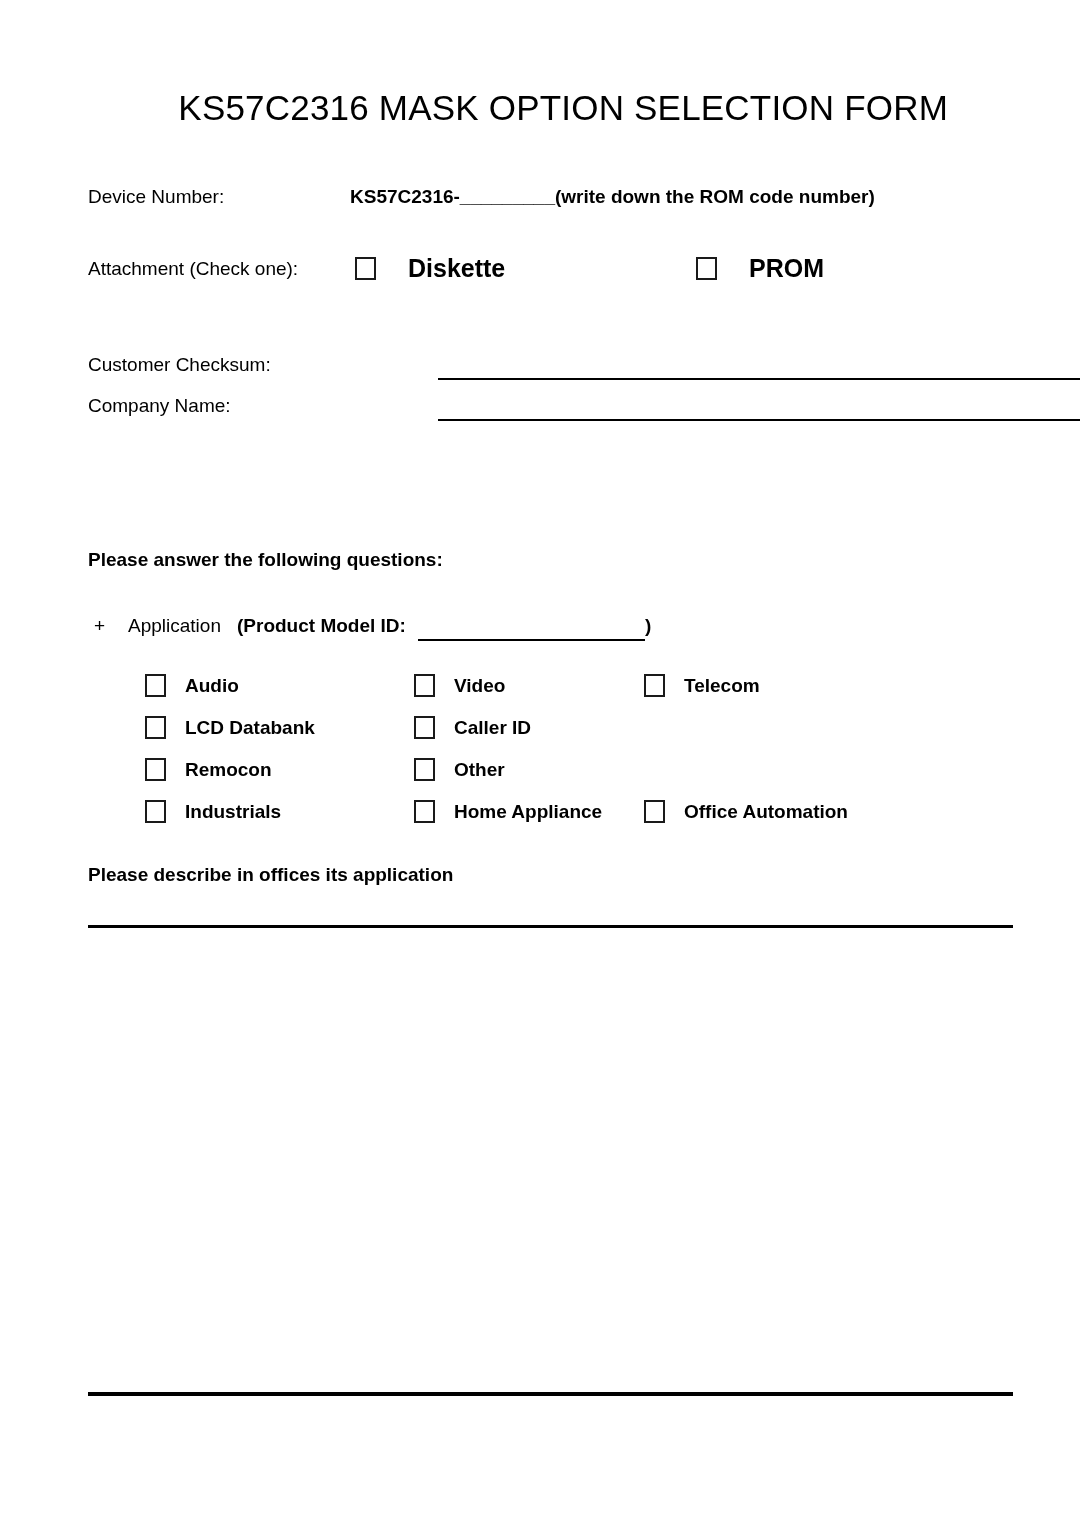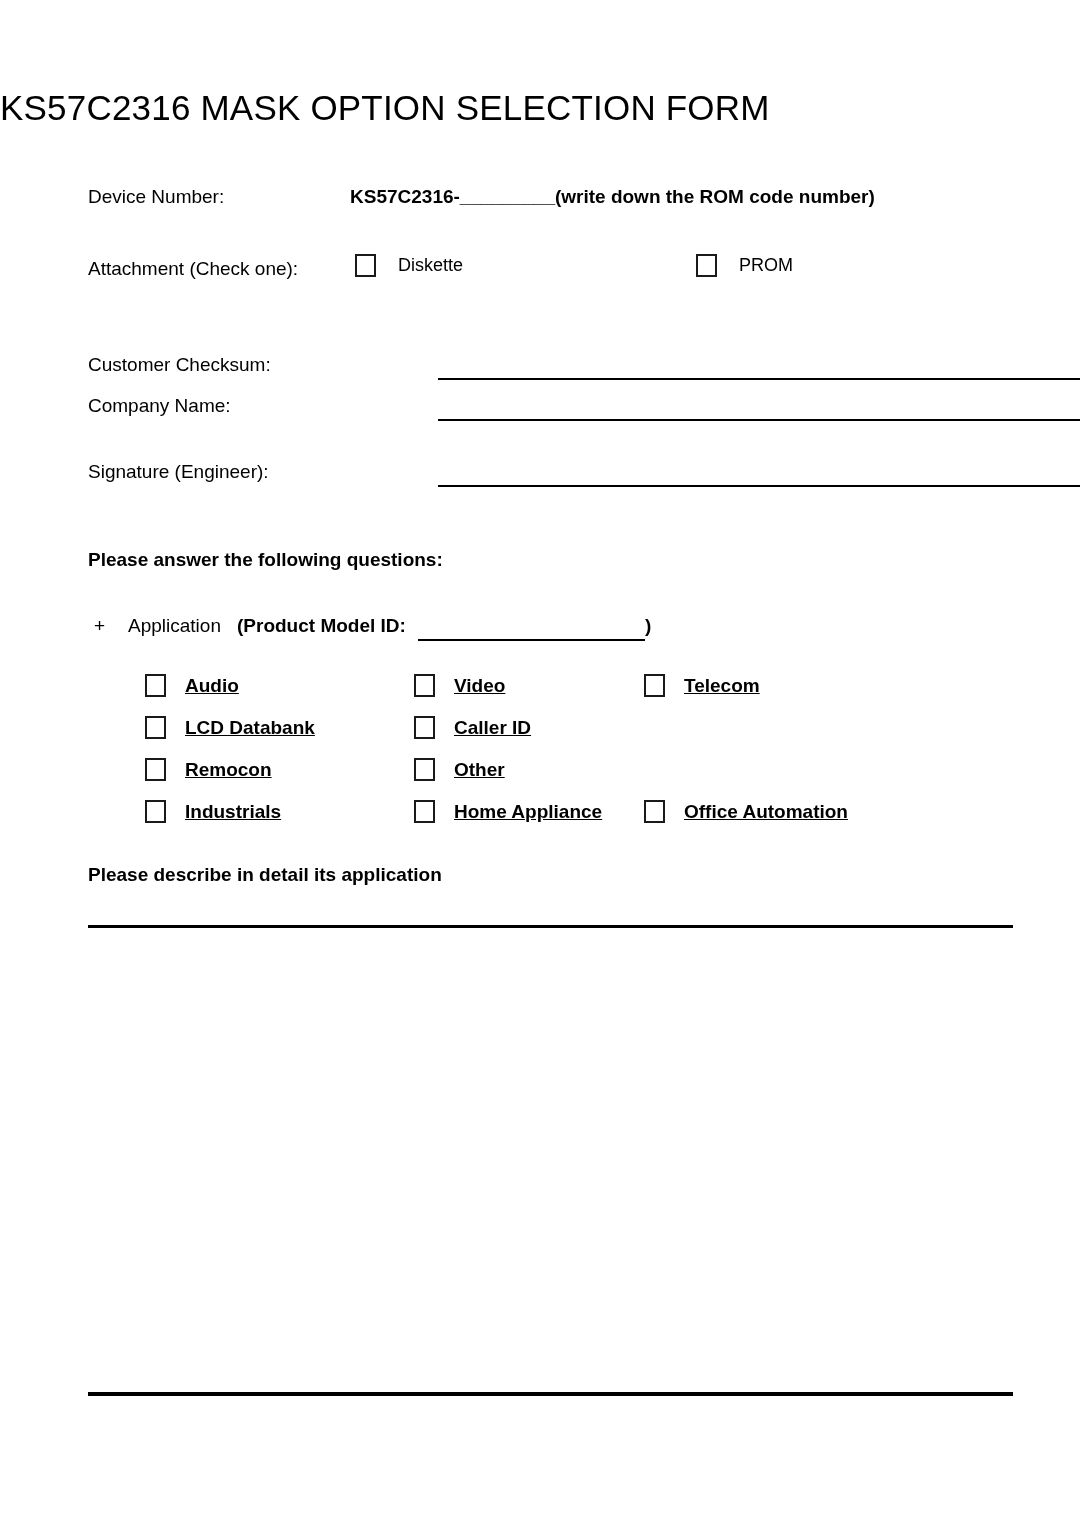--- a/index.html
+++ b/index.html
@@ -20,21 +20,21 @@
     position: absolute;
     inset: 0;
   }
 
   
   .form-title {
     position: absolute;
     left: 0;
     top: 88px;
     width: 948px;
-    text-align: left;
+    text-align: right;
     font-size: 35px;
     font-weight: 400;
     letter-spacing: 0.2px;
     white-space: nowrap;
   }
 
   
   .field-row {
     position: absolute;
     left: 88px;
@@ -69,24 +69,24 @@
   }
   .checkbox {
     width: 21px;
     height: 23px;
     border: 2px solid #1a1a1a;
     background: #ffffff;
     box-sizing: border-box;
     flex: 0 0 auto;
   }
   .cb-label {
-    font-size: 18px;
-    font-weight: 400;
-    white-space: nowrap;
-    margin-left: 22px;
+    font-size: 25px;
+    font-weight: 700;
+    white-space: nowrap;
+    margin-left: 32px;
   }
 
   
   .fill-line {
     position: absolute;
     left: 350px;
     width: 646px;
     height: 0;
     border-top: 2px solid #000000;
     top: 24px;
@@ -157,21 +157,20 @@
   }
   .cb-grid-row {
     display: flex;
     height: 42px;
     align-items: flex-start;
   }
   .cb-cell {
     display: flex;
     align-items: center;
     flex: 0 0 auto;
-    text-decoration: underline;
   }
   .cb-cell.col1 { width: 269px; }
   .cb-cell.col2 { width: 230px; }
   .cb-cell.col3 { width: 300px; }
   .cb-cell .cb-text {
     font-size: 19px;
     font-weight: 700;
     white-space: nowrap;
     margin-left: 19px;
   }
@@ -237,24 +236,20 @@
   <div class="field-row" style="top:330px;margin-top:24px;">
     <span class="field-label">Customer Checksum:</span>
     <span class="fill-line"></span>
   </div>
 
   <div class="field-row" style="top:395px;">
     <span class="field-label">Company Name:</span>
     <span class="fill-line"></span>
   </div>
 
-  <div class="field-row" style="top:461px;">
-    <span class="field-label">Signature (Engineer):</span>
-    <span class="fill-line"></span>
-  </div>
 
   <div class="section-heading" style="top:549px;">Please answer the following questions:</div>
 
   <div class="app-line">
     <span class="app-plus">+</span>
     <span class="app-word">Application</span>
     <span class="app-model">(Product Model ID:</span>
     <span class="app-blank"></span>
     <span class="app-paren">)</span>
   </div>
@@ -312,19 +307,19 @@
         <span class="cb-text">Home Appliance</span>
       </div>
       <div class="cb-cell col3">
         <span class="checkbox"></span>
         <span class="cb-text">Office Automation</span>
       </div>
     </div>
 
   </div>
 
-  <div class="section-heading" style="top:864px;">Please describe in detail its application</div>
+  <div class="section-heading" style="top:864px;">Please describe in offices its application</div>
 
   <div class="rule rule-describe"></div>
 
   <div class="rule rule-footer"></div>
 
 </div>
 
 </body></html>

